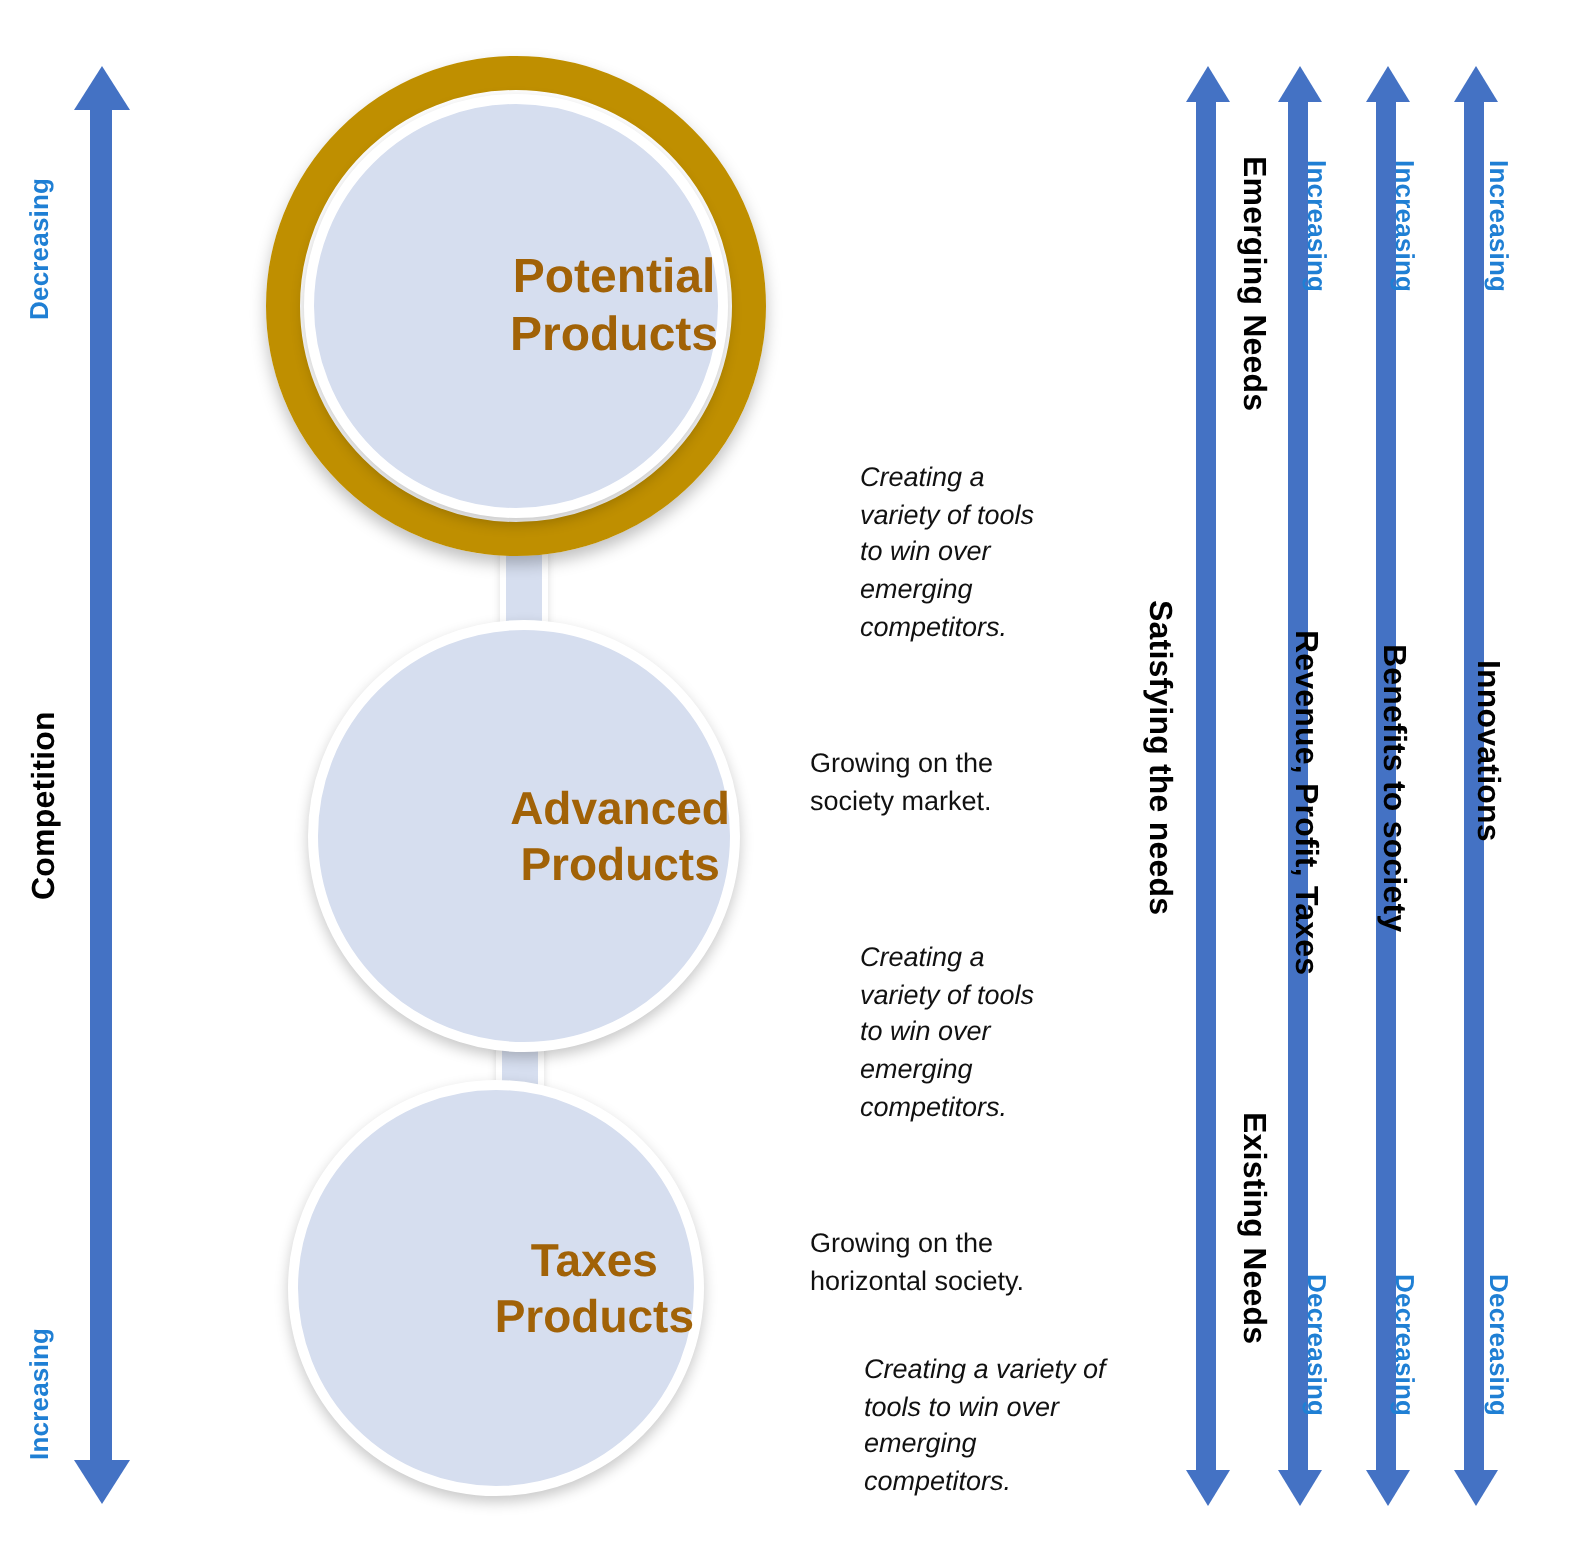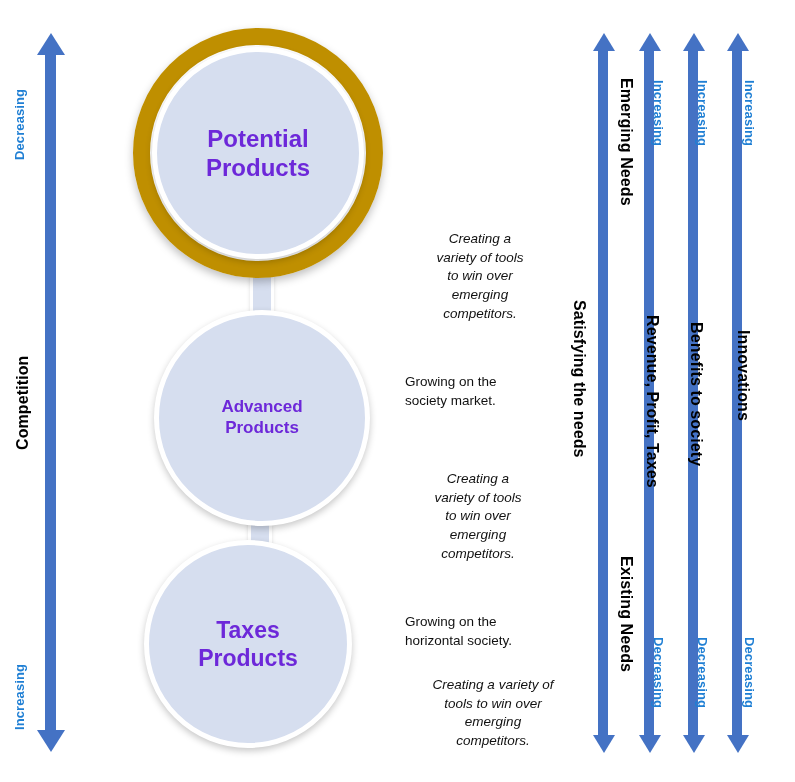--- a/index.html
+++ b/index.html
@@ -14,24 +14,24 @@
   
   .abs { position: absolute; }
 
   
   .circle {
     position: absolute;
     border-radius: 50%;
     background: #d6deef;
     display: flex;
     align-items: center;
-    justify-content: center;
+    justify-content: flex-end;
     text-align: center;
     font-weight: bold;
-    color: #6d28d9;
+    color: #a16207;
     line-height: 1.22;
     box-shadow: 0 3px 7px rgba(0,0,0,0.22);
     border: 5px solid #ffffff;
   }
   .ring {
     position: absolute;
     border-radius: 50%;
     border: 17px solid #bf8f00;
     background: transparent;
     box-shadow: 0 4px 8px rgba(0,0,0,0.25);
@@ -44,21 +44,21 @@
     border-right: 3px solid #ffffff;
   }
 
   
   .cap {
     position: absolute;
     font-size: 13.5px;
     color: #111111;
     line-height: 1.38;
   }
-  .cap.italic { font-style: italic; text-align: center; }
+  .cap.italic { font-style: italic; }
 
   
   .shaft { position: absolute; background: #4472c4; }
   .head-up, .head-down {
     position: absolute;
     width: 0; height: 0;
     border-left: 14px solid transparent;
     border-right: 14px solid transparent;
   }
   .head-up   { border-bottom: 22px solid #4472c4; }
@@ -109,21 +109,21 @@
 
   <div class="ring" style="left:133px; top:28px; width:250px; height:250px;"></div>
 
   <div class="circle" style="left:152px; top:47px; width:212px; height:212px; font-size:24px;">
     <div>
       <span>Potential</span><br>
       <span>Products</span>
     </div>
   </div>
 
-  <div class="circle" style="left:154px; top:310px; width:216px; height:216px; font-size:17px;">
+  <div class="circle" style="left:154px; top:310px; width:216px; height:216px; font-size:23px;">
     <div>
       <span>Advanced</span><br>
       <span>Products</span>
     </div>
   </div>
 
   <div class="circle" style="left:144px; top:540px; width:208px; height:208px; font-size:23px;">
     <div>
       <span>Taxes</span><br>
       <span>Products</span>

